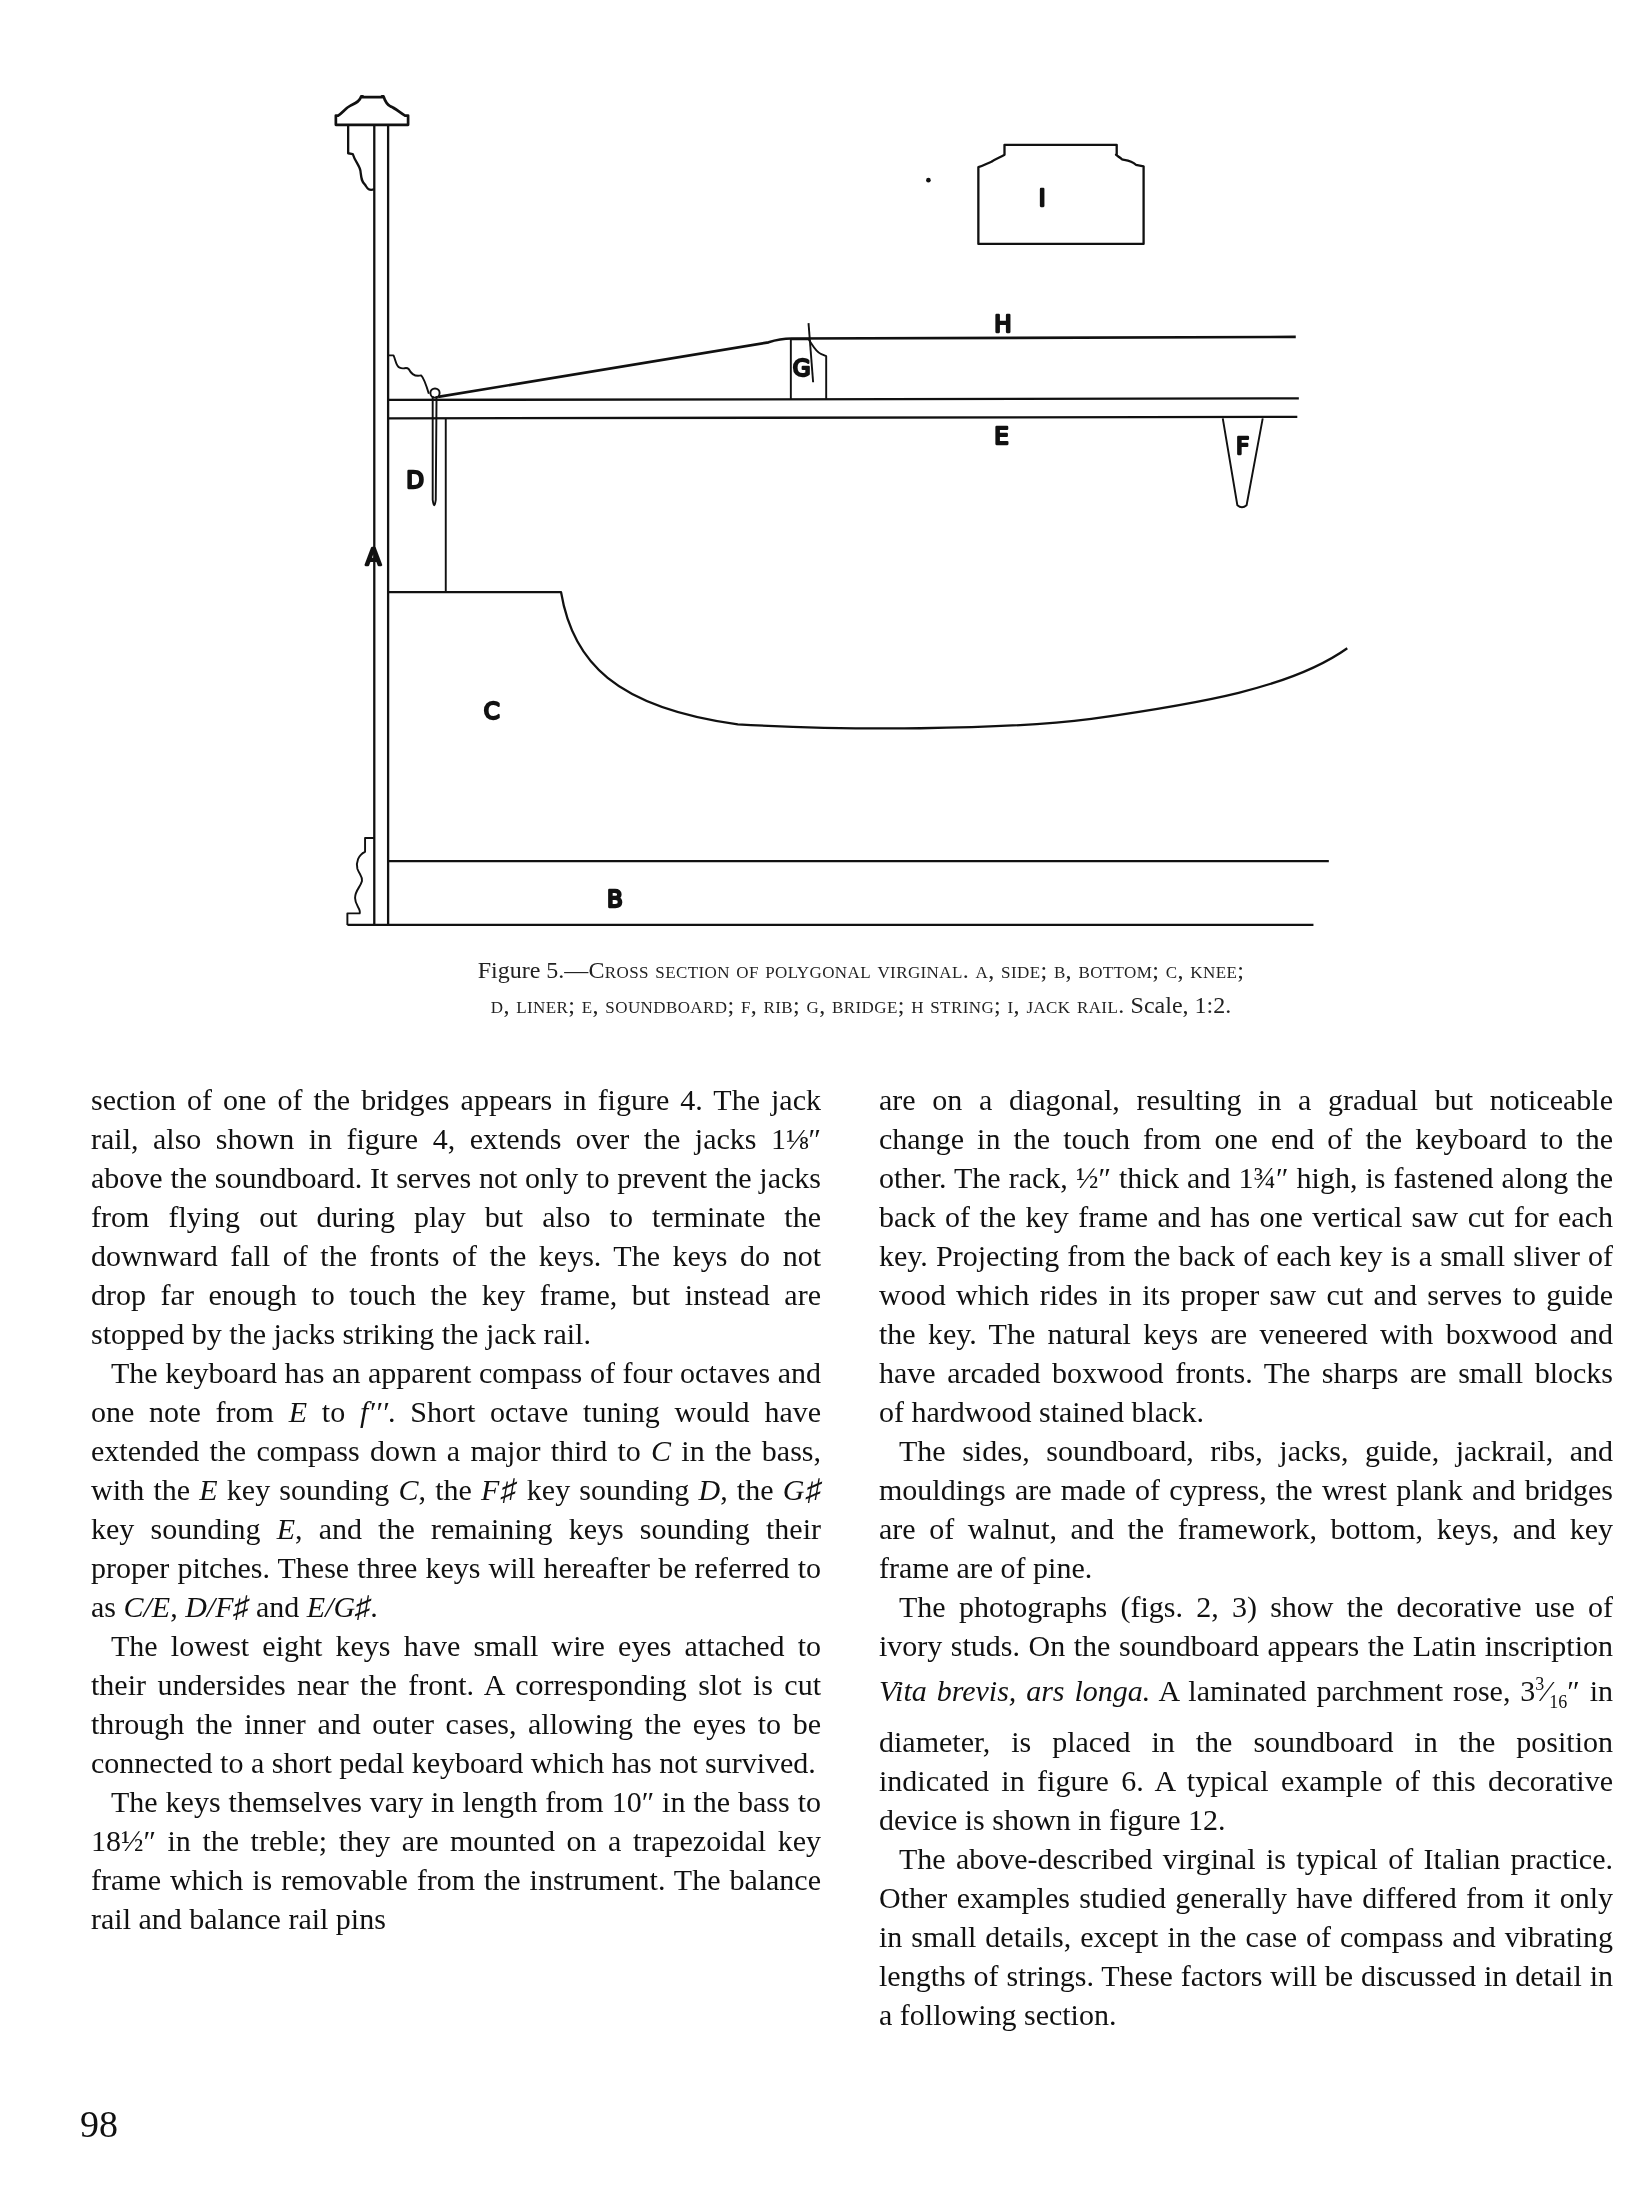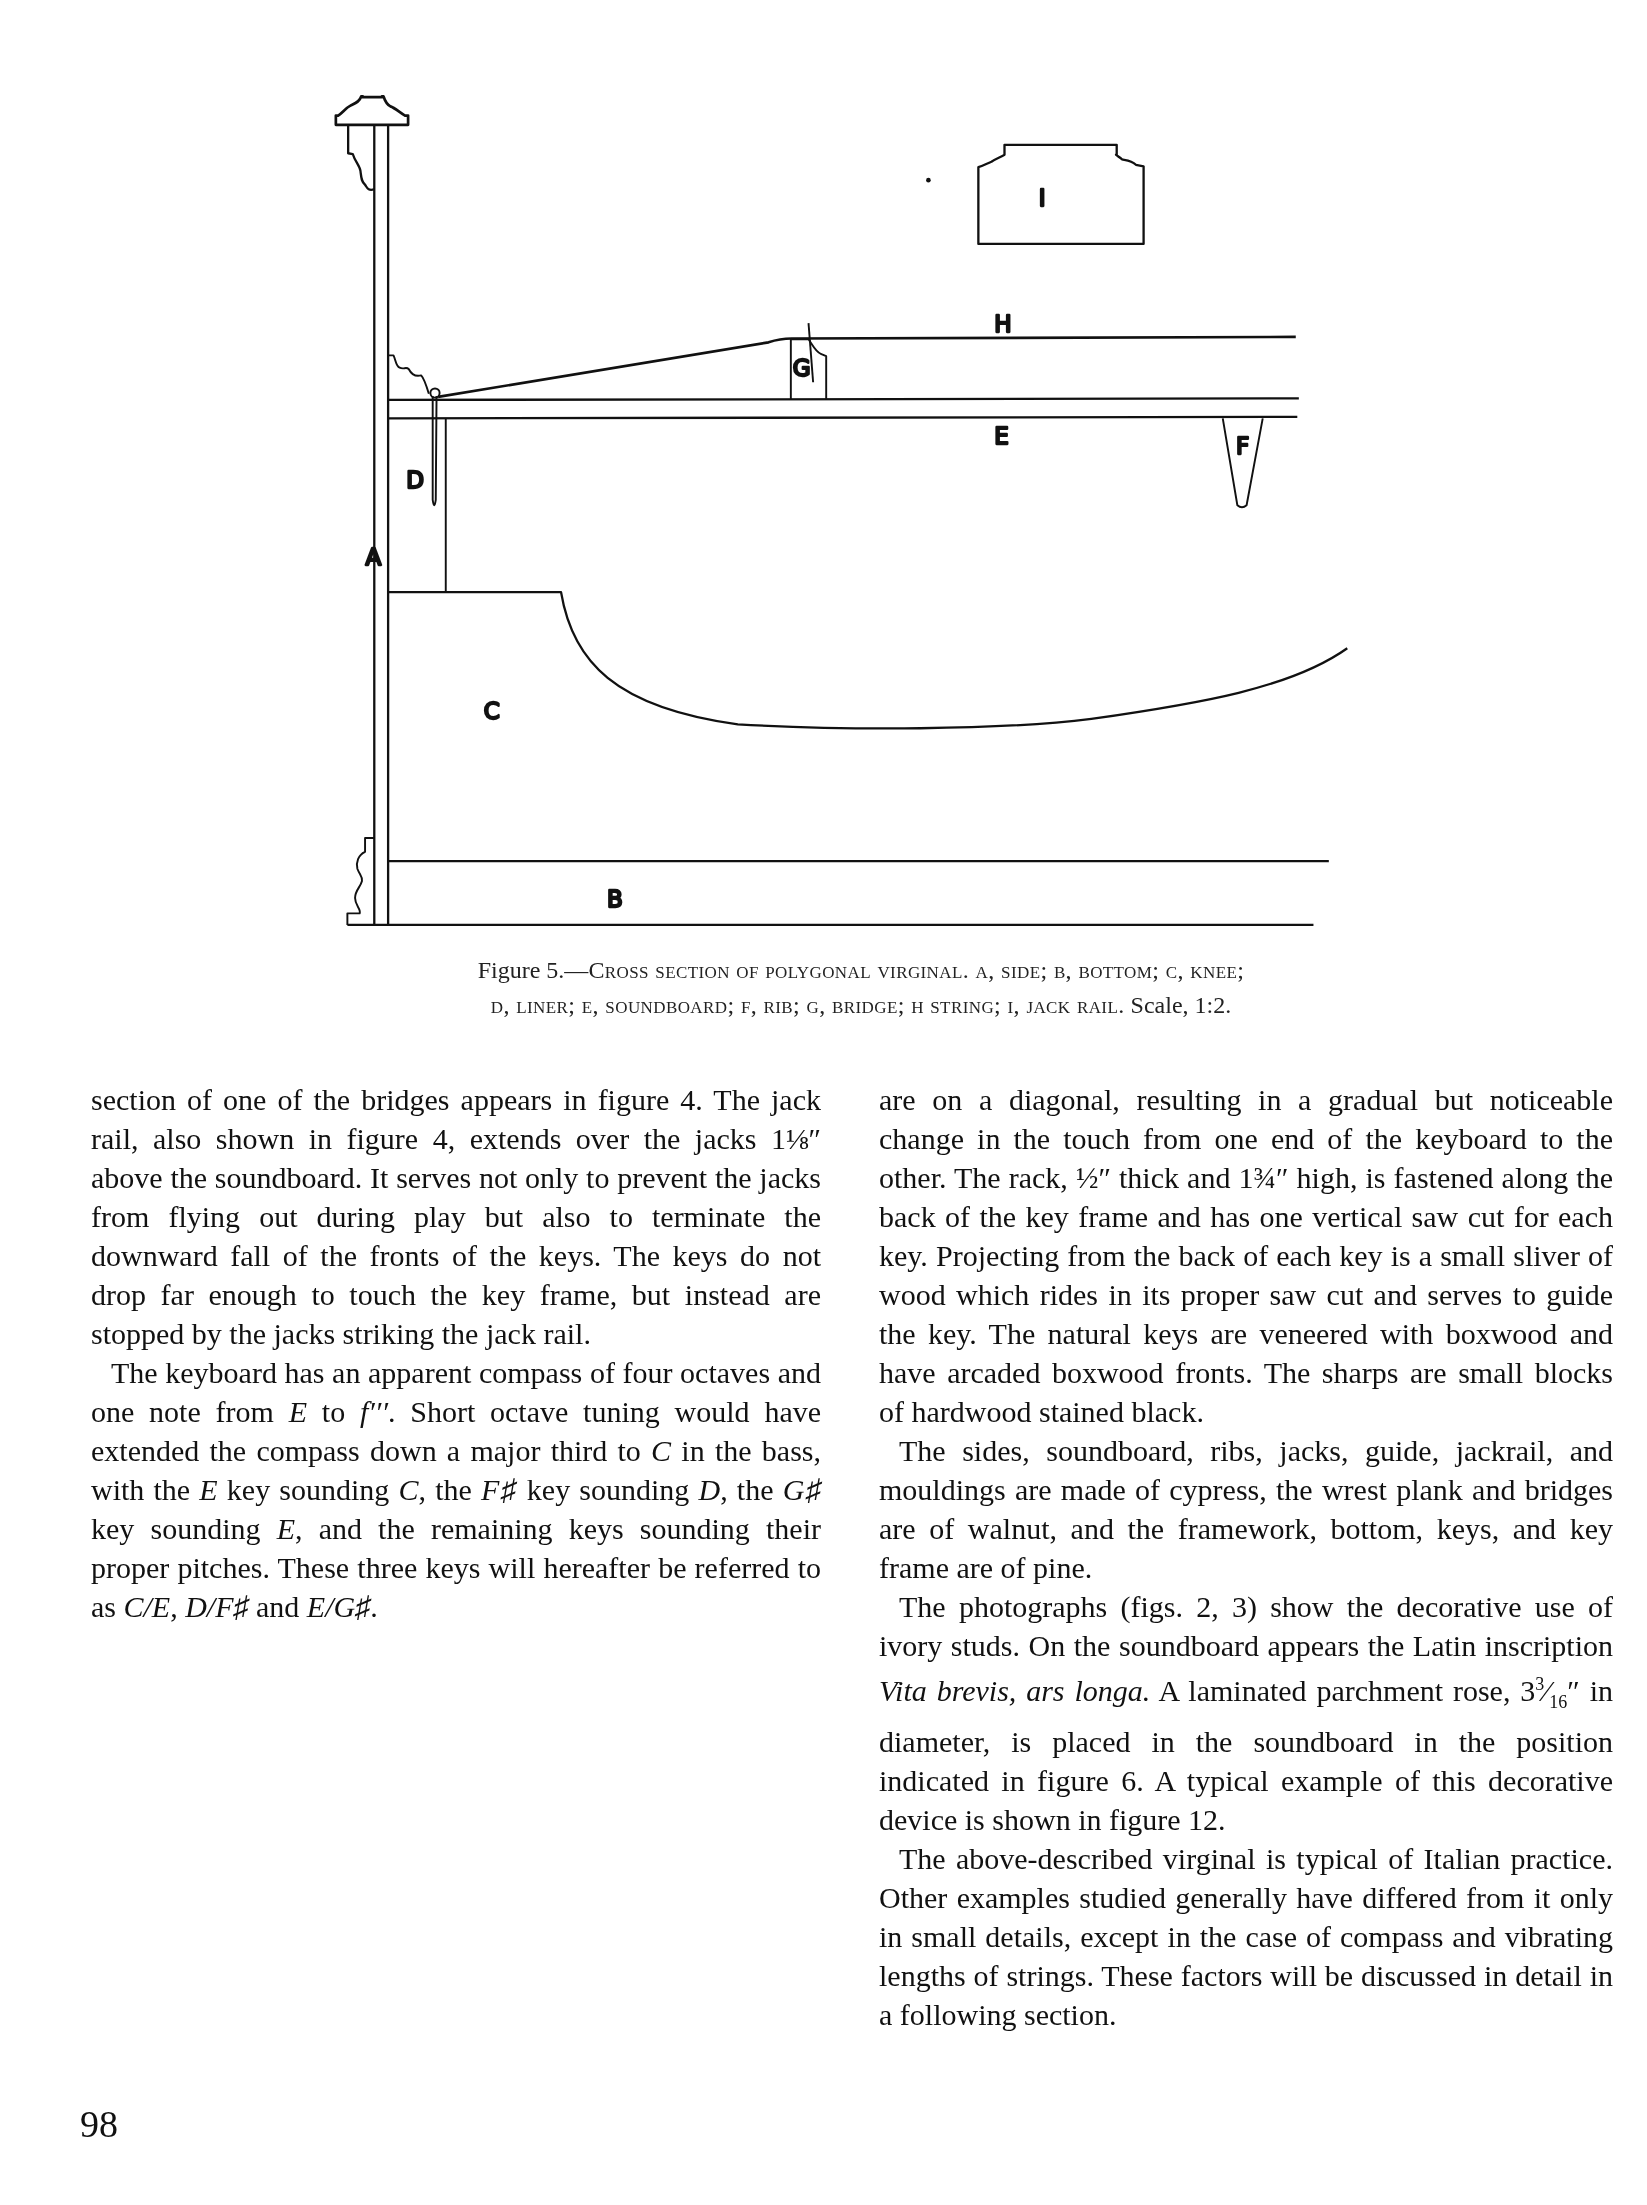--- a/index.html
+++ b/index.html
@@ -99,20 +99,22 @@
     <span>Figure 5.—</span><span class="sc">Cross section of polygonal virginal.</span><span class="sc"> a, side; b, bottom; c, knee;</span>
   </div>
   <div>
     <span class="sc">d, liner; e, soundboard; f, rib; g, bridge; h string; i, jack rail.</span><span> Scale, 1:2.</span>
   </div>
 </div>
 
 <div class="col" id="col-left">
     <p class="cont">section of one of the bridges appears in figure 4. The jack rail, also shown in figure 4, extends over the jacks 1⅛″ above the soundboard. It serves not only to prevent the jacks from flying out during play but also to terminate the downward fall of the fronts of the keys. The keys do not drop far enough to touch the key frame, but instead are stopped by the jacks striking the jack rail.</p>
     <p>The keyboard has an apparent compass of four octaves and one note from <i>E</i> to <i>f′′′</i>. Short octave tuning would have extended the compass down a major third to <i>C</i> in the bass, with the <i>E</i> key sounding <i>C</i>, the <i>F♯</i> key sounding <i>D</i>, the <i>G♯</i> key sounding <i>E</i>, and the remaining keys sounding their proper pitches. These three keys will hereafter be referred to as <i>C/E</i>, <i>D/F♯</i> and <i>E/G♯</i>.</p>
+    <p>The lowest eight keys have small wire eyes attached to their undersides near the front. A corresponding slot is cut through the inner and outer cases, allowing the eyes to be connected to a short pedal keyboard which has not survived.</p>
+    <p>The keys themselves vary in length from 10″ in the bass to 18½″ in the treble; they are mounted on a trapezoidal key frame which is removable from the instrument. The balance rail and balance rail pins</p>
   </div>
 <div class="col" id="col-right">
     <p class="cont">are on a diagonal, resulting in a gradual but noticeable change in the touch from one end of the keyboard to the other. The rack, ½″ thick and 1¾″ high, is fastened along the back of the key frame and has one vertical saw cut for each key. Projecting from the back of each key is a small sliver of wood which rides in its proper saw cut and serves to guide the key. The natural keys are veneered with boxwood and have arcaded boxwood fronts. The sharps are small blocks of hardwood stained black.</p>
     <p>The sides, soundboard, ribs, jacks, guide, jackrail, and mouldings are made of cypress, the wrest plank and bridges are of walnut, and the framework, bottom, keys, and key frame are of pine.</p>
     <p>The photographs (figs. 2, 3) show the decorative use of ivory studs. On the soundboard appears the Latin inscription <i>Vita brevis, ars longa.</i> A laminated parchment rose, 3<sup style="font-size:60%">3</sup>⁄<sub style="font-size:60%">16</sub>″ in diameter, is placed in the soundboard in the position indicated in figure 6. A typical example of this decorative device is shown in figure 12.</p>
     <p>The above-described virginal is typical of Italian practice. Other examples studied generally have differed from it only in small details, except in the case of compass and vibrating lengths of strings. These factors will be discussed in detail in a following section.</p>
   </div>
 
 <div class="footer">
   <span class="pg">98</span>

